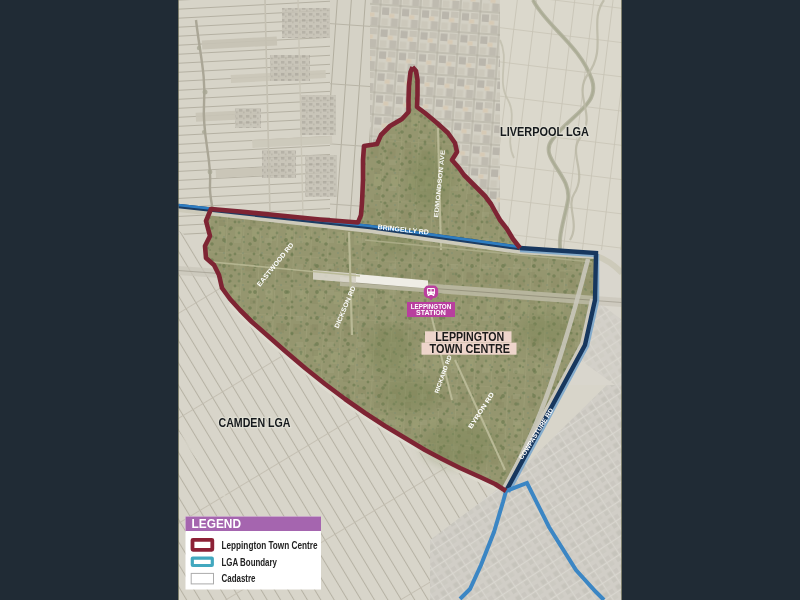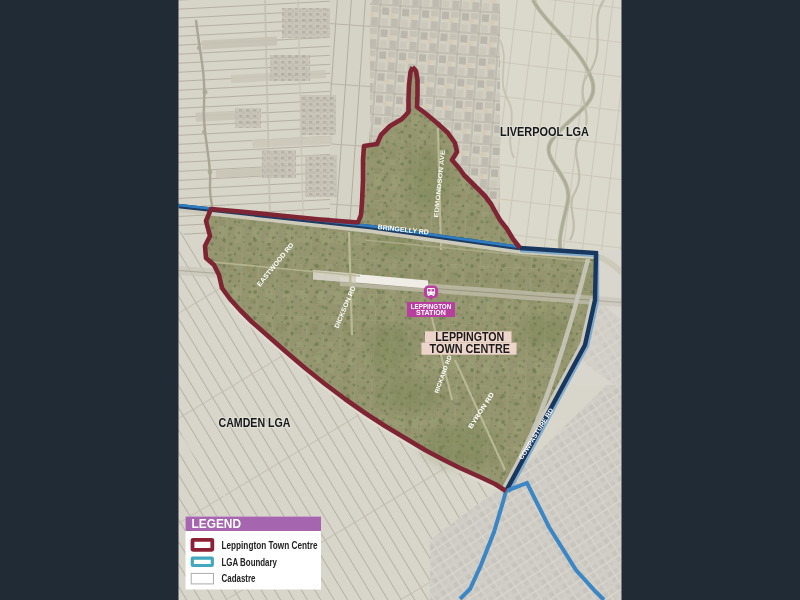--- a/index.html
+++ b/index.html
@@ -1,17 +1,17 @@
 <!DOCTYPE html>
 <html><head>
 <meta charset="utf-8">
 <style>
   html,body{margin:0;padding:0;background:#202b35;}
   *{font-family:"Liberation Sans", sans-serif;}
-  #frame{position:relative;width:800px;height:600px;background:#f0abfc;overflow:hidden;}
+  #frame{position:relative;width:800px;height:600px;background:#fde047;overflow:hidden;}
 </style>
 </head>
 <body>
 
 <div id="frame">
 <svg width="800" height="600" viewBox="0 0 800 600" xmlns="http://www.w3.org/2000/svg">
 <defs>
   <clipPath id="mapclip">
           <rect x="178.5" y="0" width="443" height="600"></rect>
         </clipPath>

